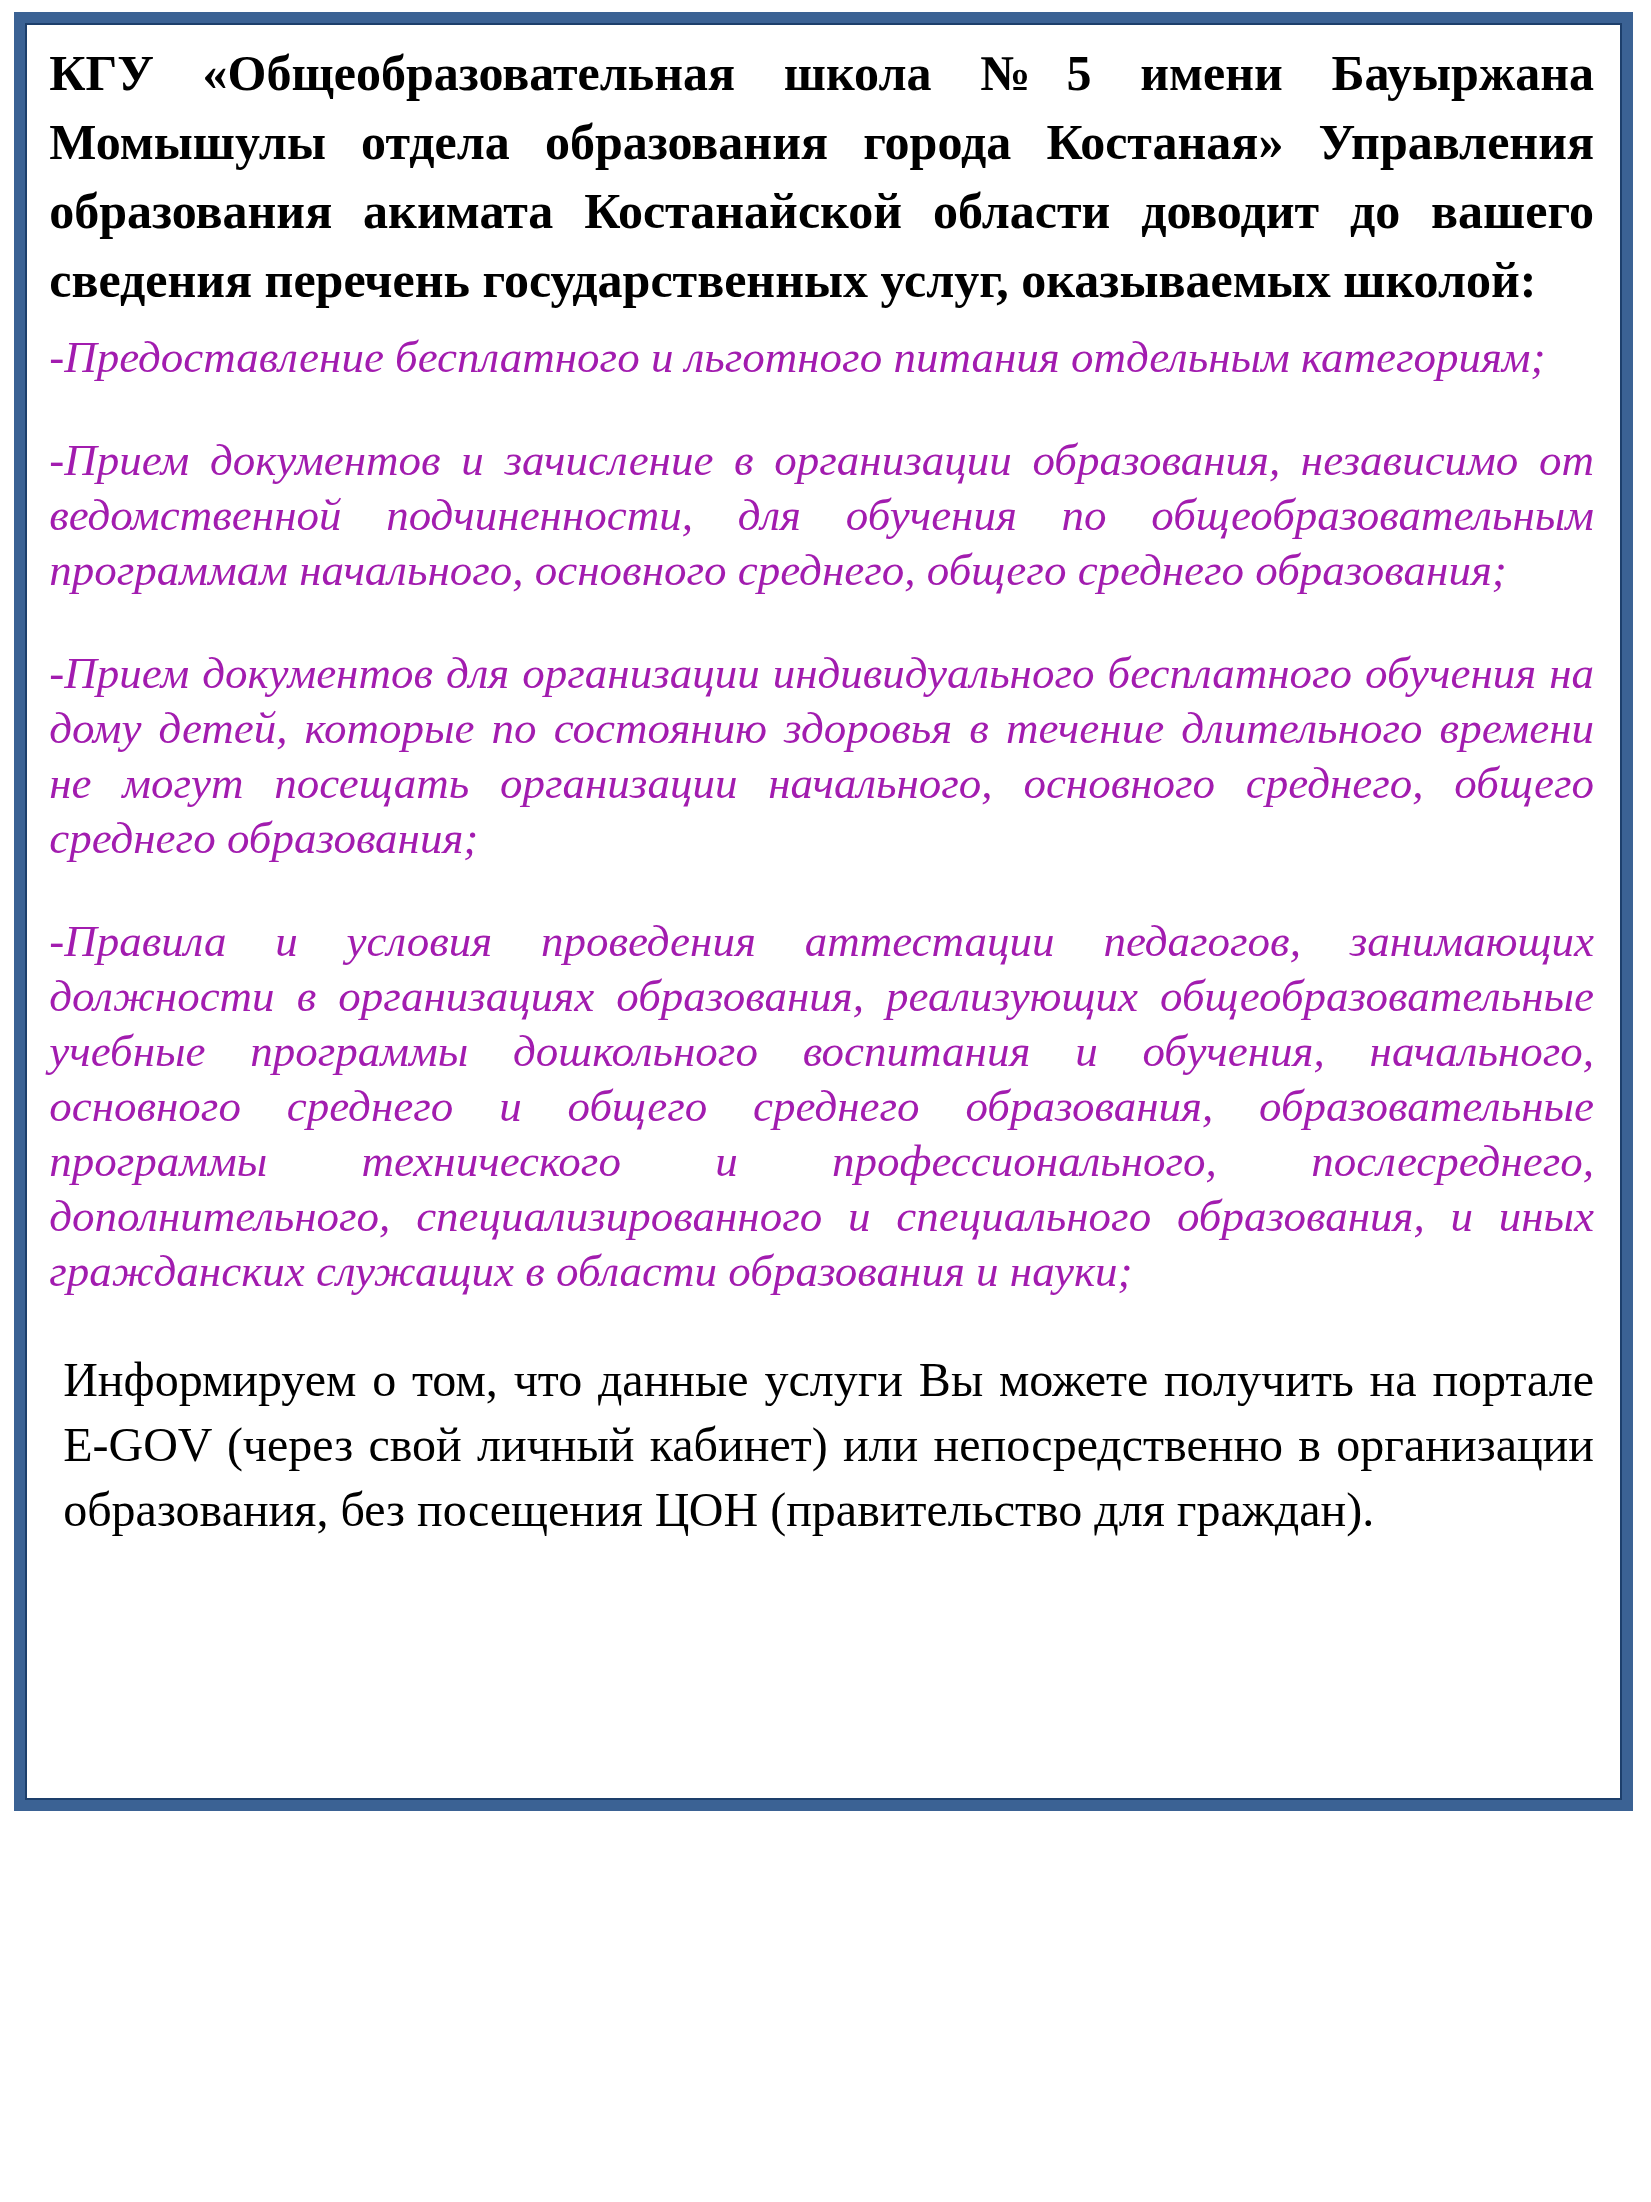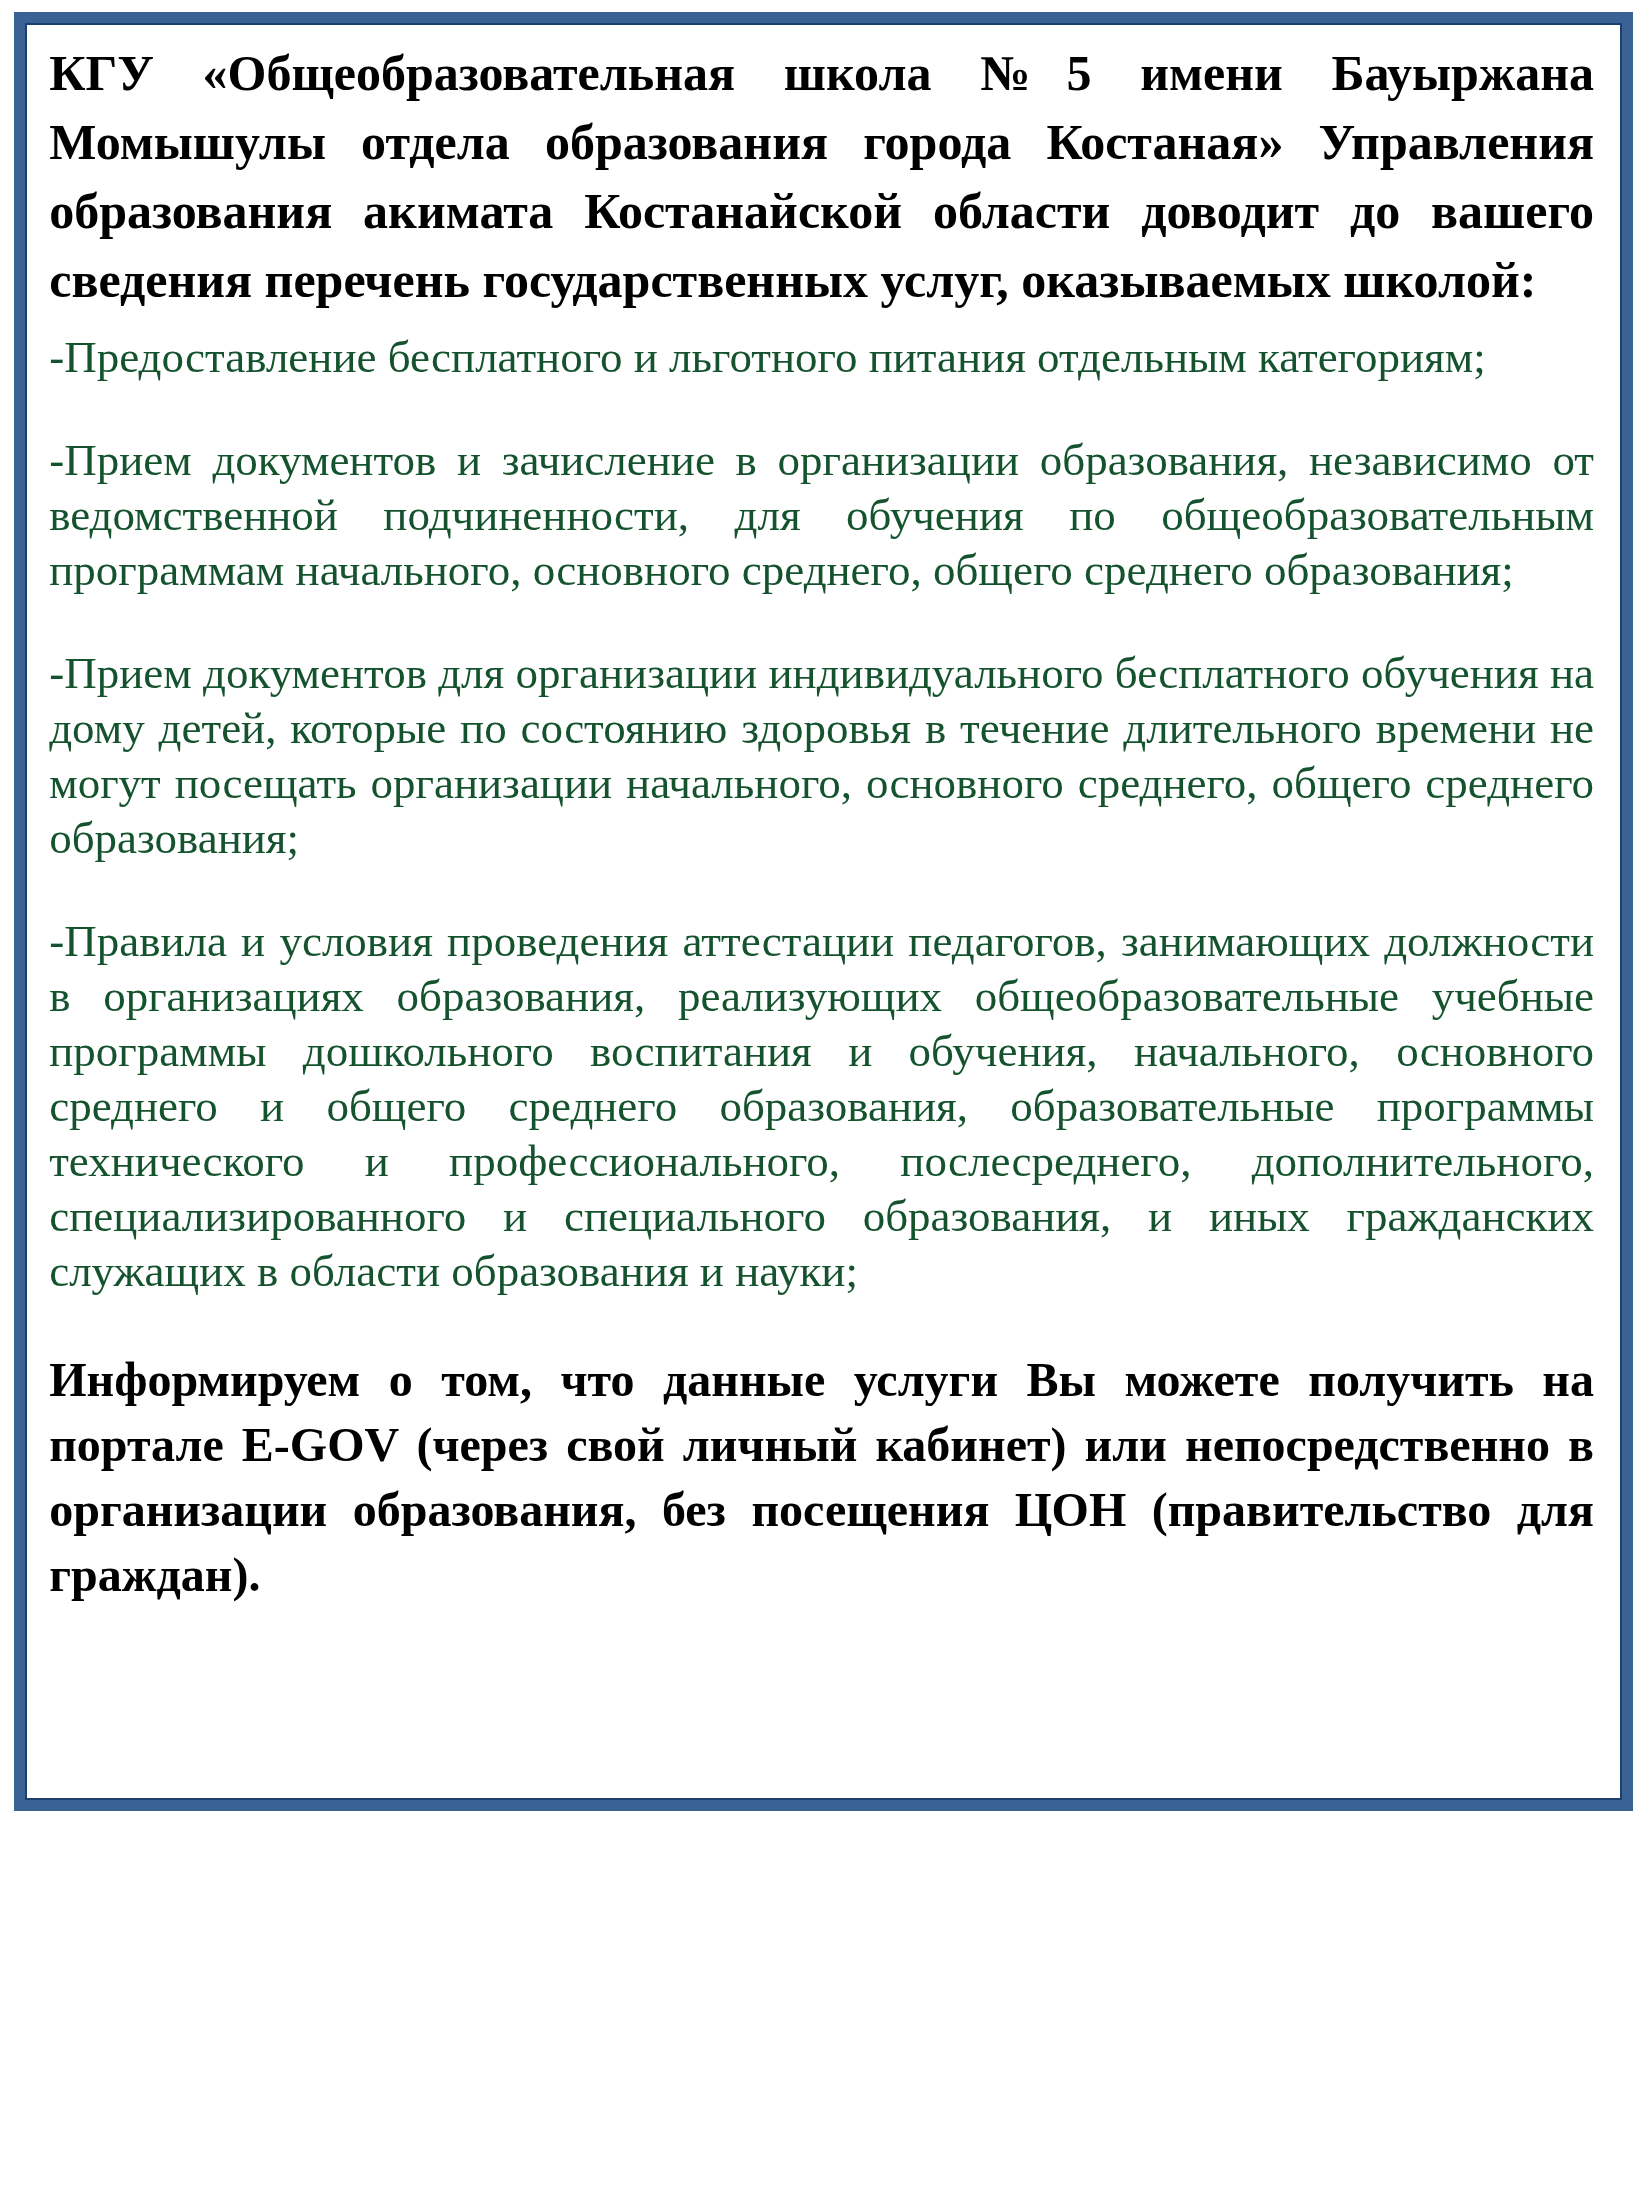--- a/index.html
+++ b/index.html
@@ -33,33 +33,35 @@
   }
   .doc-header {
     color: #000000;
     font-weight: bold;
     font-size: 50px;
     line-height: 69px;
     text-align: justify;
     margin-bottom: 15.5px;
   }
   .service {
-    color: #14532d;
+    color: #a21caf;
     font-size: 45px;
     line-height: 55px;
     text-align: justify;
     margin-bottom: 48px;
+    font-style: italic;
   }
   .service:first-of-type { margin-bottom: 45px; }
   .doc-footer {
     color: #000000;
-    font-weight: bold;
+    font-weight: normal;
     font-size: 48px;
     line-height: 65px;
     text-align: justify;
+    margin-left: 14px;
   }
 </style>
 </head>
 <body>
 
 <div class="page">
   <div class="frame">
     <div class="frame-inner">
 
       <p class="doc-header">КГУ «Общеобразовательная школа №5 имени Бауыржана Момышулы отдела образования города Костаная»  Управления образования акимата Костанайской области доводит до вашего сведения перечень государственных услуг, оказываемых школой:</p>

